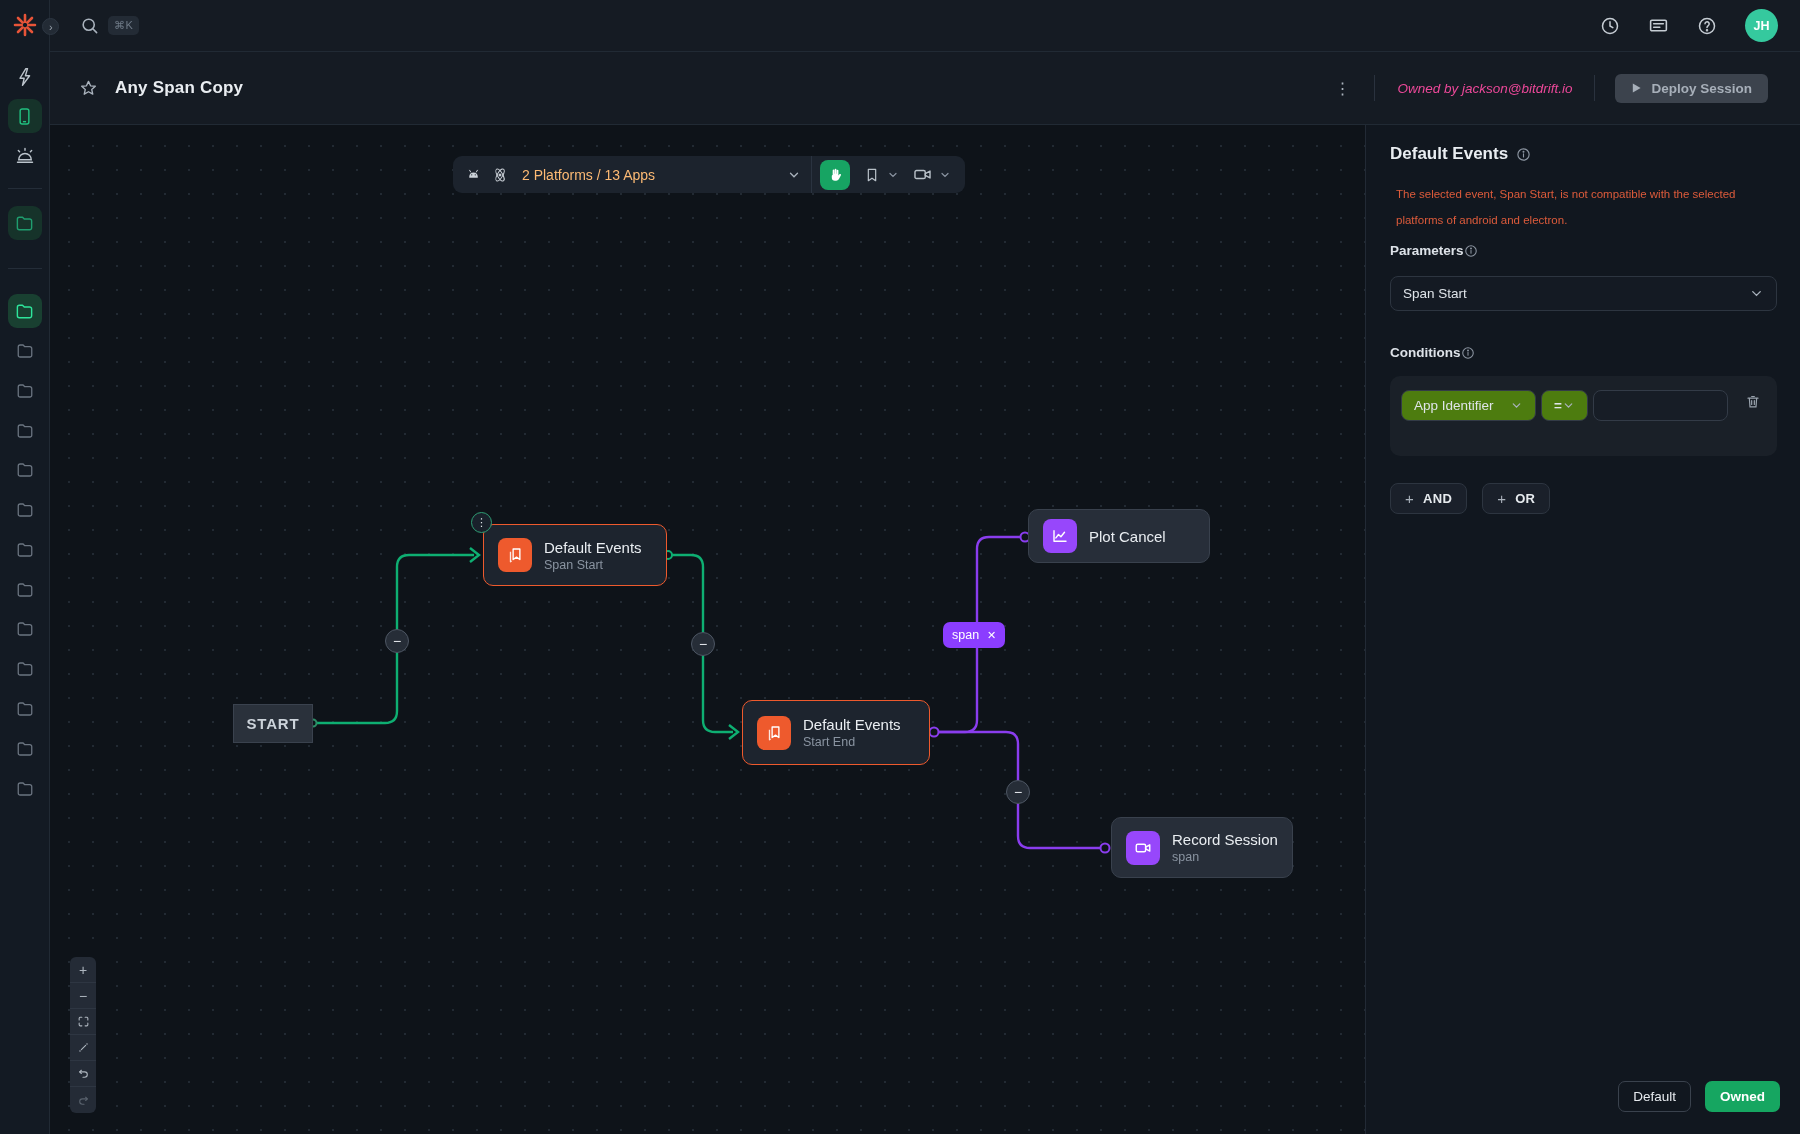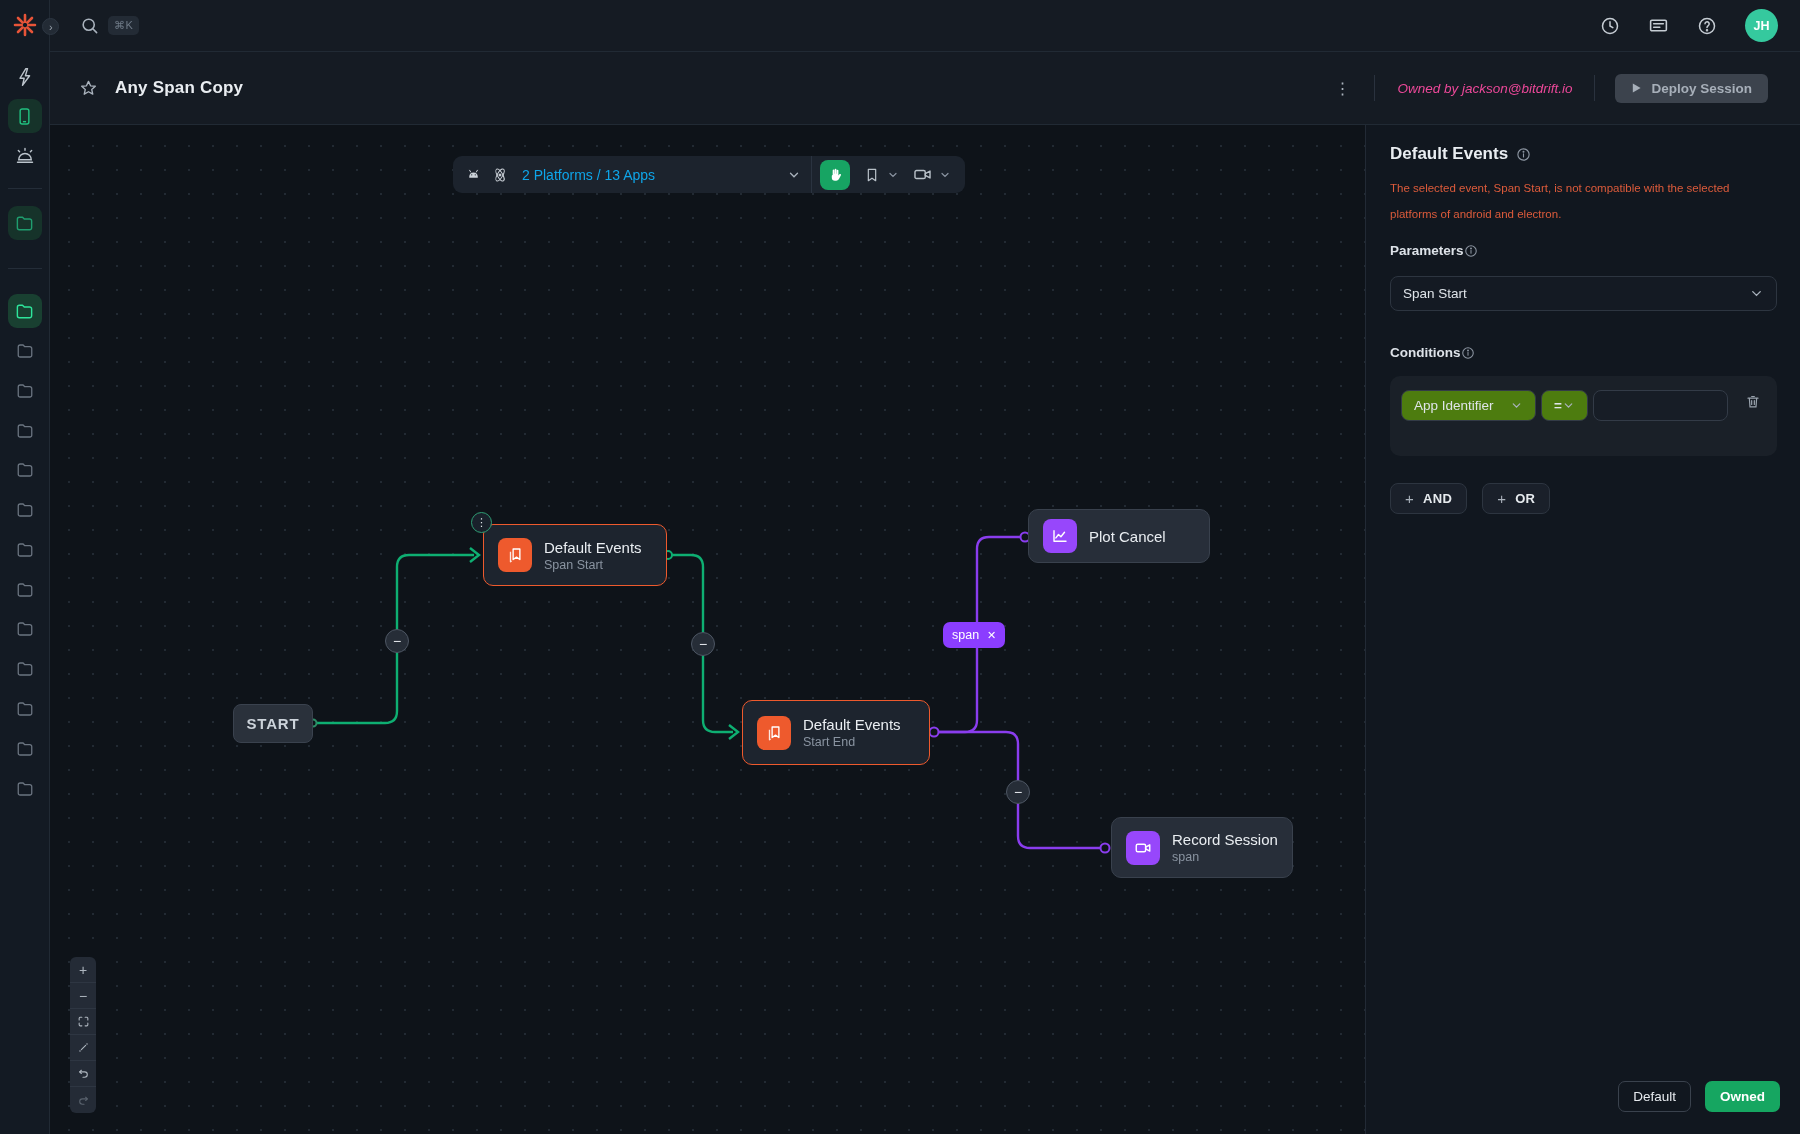--- a/index.html
+++ b/index.html
@@ -46,36 +46,36 @@
   .canvas{position:absolute;left:50px;top:125px;width:1315px;height:1009px;background:var(--canvas);
     background-image:radial-gradient(circle,#222a33 1.3px,transparent 1.4px);background-size:24px 24px;background-position:7px 9px}
   .edges{position:absolute;left:0;top:0}
   .edge{fill:none;stroke-width:2.4px}
   .edge.g{stroke:var(--edge-green)} .edge.p{stroke:var(--edge-purple)}
   .ring{fill:#0e1319;stroke-width:2px}
 
   
   .canvas-toolbar{position:absolute;left:403px;top:31px;width:512px;height:37px;background:#1c232d;border-radius:9px;display:flex;align-items:center;padding:0 12px}
   .ct-left{display:flex;align-items:center;gap:9px;width:346px}
-  .ct-label{font-size:14px;color:#0ea5e9;margin-left:4px}
+  .ct-label{font-size:14px;color:#fdba74;margin-left:4px}
   .ct-chevron{margin-left:auto;margin-right:10px}
   .ct-div{width:1px;height:37px;background:#2a3340;margin:0 8px 0 0}
   .pan-btn{width:30px;height:30px;border-radius:8px;background:#17a463;border:none;display:flex;align-items:center;justify-content:center;cursor:pointer}
   .ct-group{display:flex;align-items:center;gap:7px;margin-left:14px}
 
   
   .node{position:absolute;display:flex;align-items:center;border-radius:10px;cursor:pointer}
   .node-card{background:var(--node);border:1.5px solid var(--node-orange);gap:12px;padding:0 14px}
   .node-plain{background:var(--card);border:1px solid #39414d;gap:12px;padding:0 14px}
   .node-icon{width:34px;height:34px;border-radius:8px;display:flex;align-items:center;justify-content:center;flex:0 0 auto}
   .node-icon.orange{background:var(--node-orange)}
   .node-icon.purple{background:#9747fb}
   .node-title{font-size:15px;color:var(--txt);line-height:19px}
   .node-sub{font-size:12.5px;color:var(--txt2);line-height:16px}
-  .start-node{background:#2a313b;border:1px solid #3a424e;border-radius:8px;justify-content:center;font-size:15px;font-weight:bold;letter-spacing:.8px;color:#ccd3da}
+  .start-node{background:#2a313b;border:1px solid #3a424e;border-radius:0;justify-content:center;font-size:15px;font-weight:bold;letter-spacing:.8px;color:#ccd3da}
   .edge-btn{position:absolute;width:24px;height:24px;border-radius:50%;background:#262d37;border:1.5px solid #4d5663;color:#e6eaee;font-size:14px;display:flex;align-items:center;justify-content:center;cursor:pointer;padding-bottom:1px}
   .node-menu{position:absolute;width:21px;height:21px;border-radius:50%;background:#19212b;border:1.5px solid #2f9e75;color:#dfe4e9;font-size:11px;display:flex;align-items:center;justify-content:center;cursor:pointer}
   .edge-badge{position:absolute;height:26px;background:#8b3dff;border-radius:7px;display:flex;align-items:center;gap:8px;padding:0 9px;color:#fff;font-size:12.5px;cursor:pointer}
   .badge-x{font-size:11px;cursor:pointer}
 
   
   .zoom-ctl{position:absolute;left:20px;top:832px;width:26px;background:#242b36;border-radius:6px;overflow:hidden}
   .zoom-btn{width:26px;height:26px;display:flex;align-items:center;justify-content:center;color:#aeb6bf;font-size:14px;border-bottom:1px solid #2e3642;cursor:pointer}
   .zoom-btn:last-child{border-bottom:none}
   .zoom-btn.dim{color:#59626d}
@@ -416,21 +416,21 @@
 
   <aside class="panel">
     <div class="p-pad p-title-row">
       <span class="p-title">Default Events</span>
       <svg width="15" height="15" viewBox="0 0 24 24" fill="none" stroke="#8d96a2" stroke-width="1.8">
           <circle cx="12" cy="12" r="9"></circle>
           <path d="M12 11v5" stroke-linecap="round"></path>
           <circle cx="12" cy="7.7" r="0.7" fill="#8d96a2"></circle>
         </svg>
     </div>
-    <p class="p-pad p-error" style="margin:0">The selected event, Span Start, is not compatible with the selected platforms of android and electron.</p>
+    <p class="p-pad p-error" style="margin:6px">The selected event, Span Start, is not compatible with the selected platforms of android and electron.</p>
 
     <div class="p-pad p-label-row row-params">
       <span class="p-label">Parameters</span>
       <svg width="14" height="14" viewBox="0 0 24 24" fill="none" stroke="#8d96a2" stroke-width="1.8">
           <circle cx="12" cy="12" r="9"></circle>
           <path d="M12 11v5" stroke-linecap="round"></path>
           <circle cx="12" cy="7.7" r="0.7" fill="#8d96a2"></circle>
         </svg>
     </div>
     <div class="p-pad select param-select">

